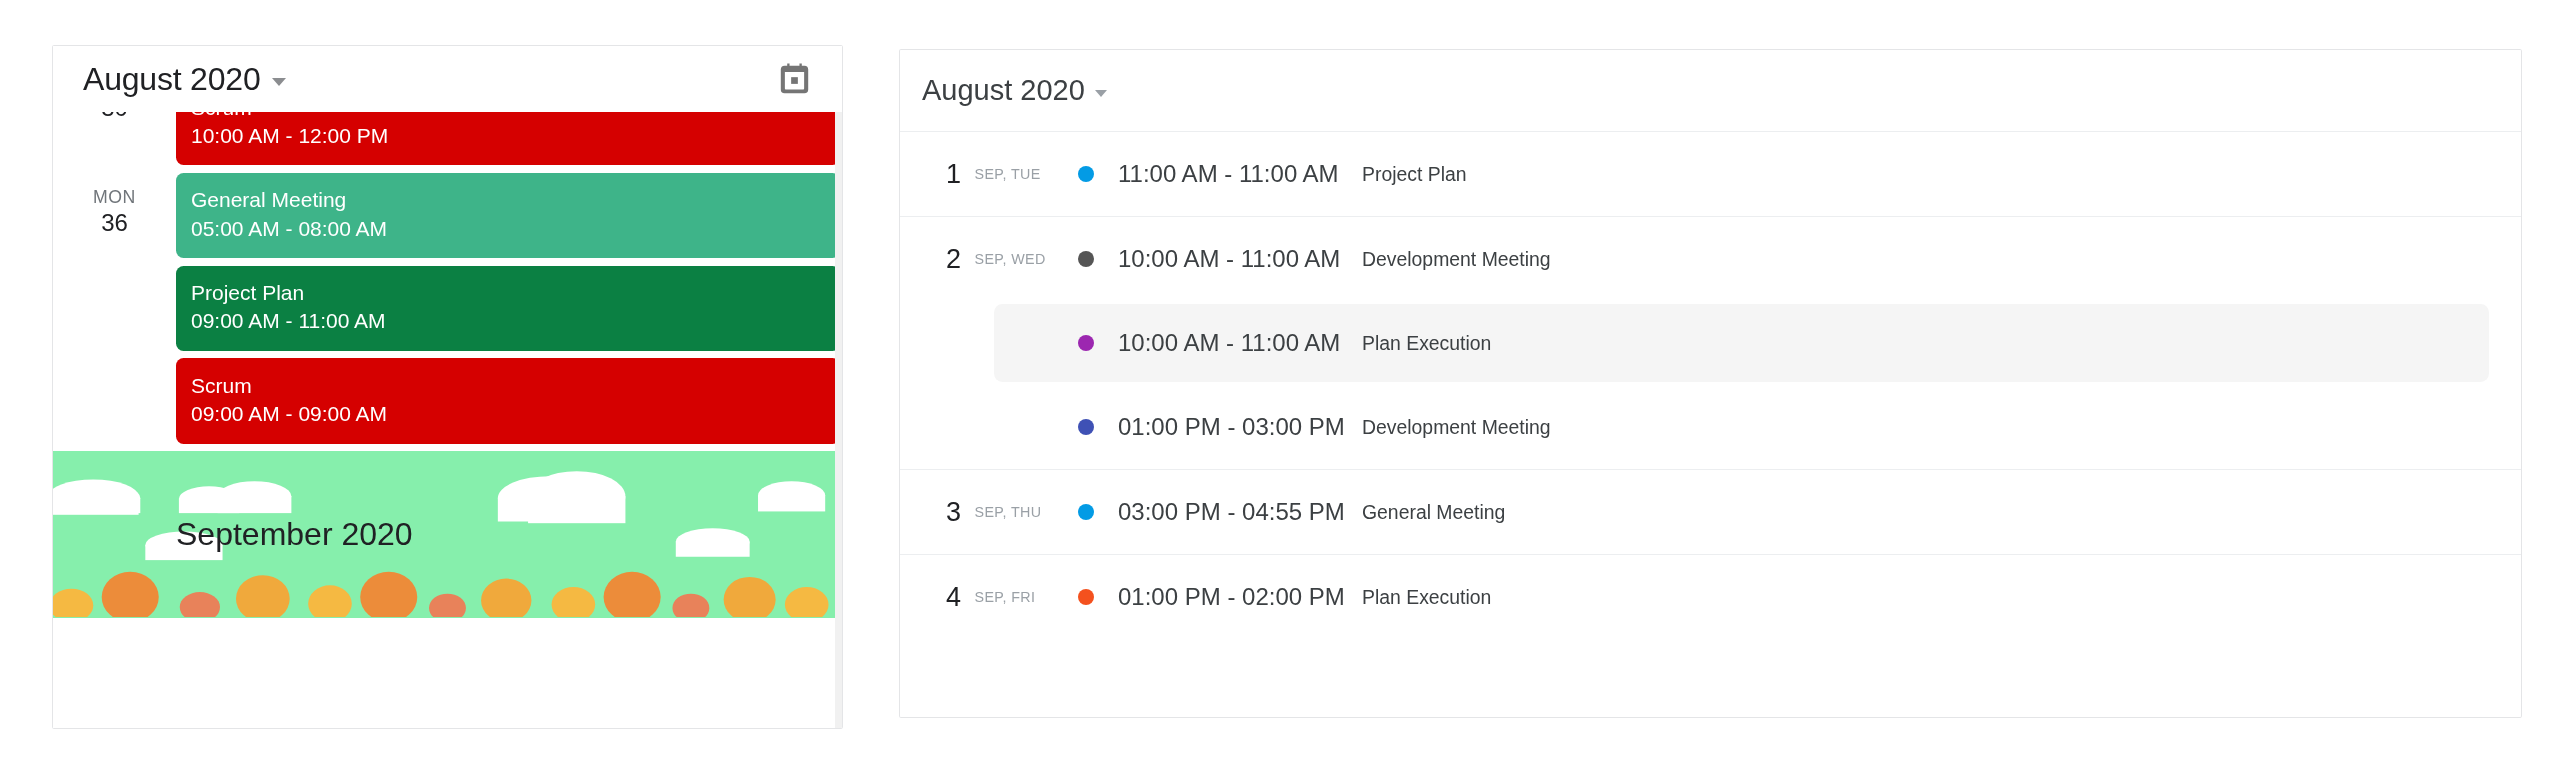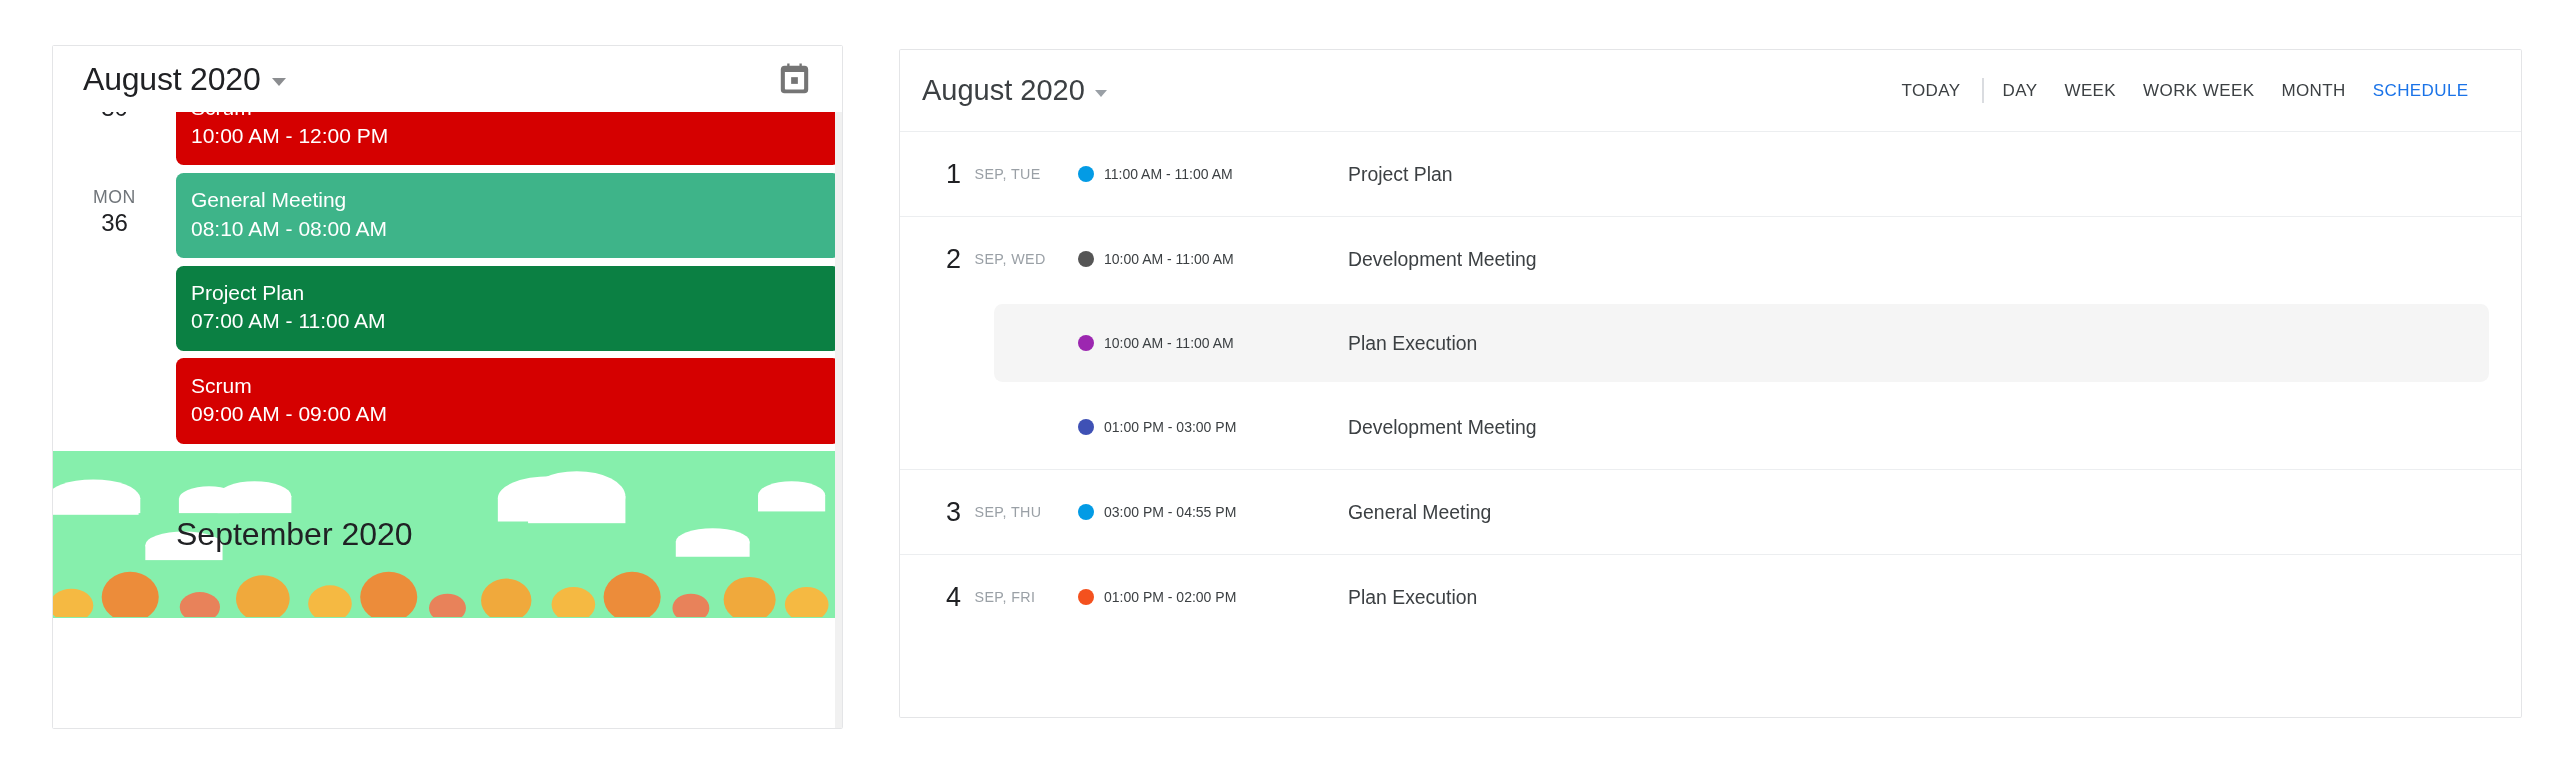--- a/index.html
+++ b/index.html
@@ -244,22 +244,23 @@
     justify-content: center;
   }
   .se-dot {
     width: 16px; height: 16px;
     border-radius: 50%;
     display: block;
   }
   .se-time {
     width: 244px;
     flex-shrink: 0;
-    font-size: 14px;
+    font-size: 24px;
     color: #3c4043;
+    margin-left: 14px;
   }
   .se-name {
     flex: 1;
     font-size: 19.4px;
     color: #3c4043;
   }
 </style>
 </head>
 <body>
 
@@ -295,25 +296,25 @@
             </div>
           </div>
           <div class="agenda-row">
             <div class="agenda-daycol">
               <div class="agenda-dow">MON</div>
               <div class="agenda-daynum">36</div>
             </div>
             <div class="agenda-events">
               <div class="event-chip" style="background: rgb(62, 180, 137);">
                 <div class="event-title">General Meeting</div>
-                <div class="event-time">08:10 AM - 08:00 AM</div>
+                <div class="event-time">05:00 AM - 08:00 AM</div>
               </div>
               <div class="event-chip" style="background: rgb(11, 128, 67);">
                 <div class="event-title">Project Plan</div>
-                <div class="event-time">07:00 AM - 11:00 AM</div>
+                <div class="event-time">09:00 AM - 11:00 AM</div>
               </div>
               <div class="event-chip" style="background: rgb(213, 0, 0);">
                 <div class="event-title">Scrum</div>
                 <div class="event-time">09:00 AM - 09:00 AM</div>
               </div>
             </div>
           </div>
           <div class="month-banner" style="background: #86efac;">
             <svg class="banner-art" viewBox="0 0 940 198" preserveAspectRatio="none">
               <ellipse cx="48" cy="54" rx="54" ry="20" fill="#ffffff"></ellipse>
@@ -367,29 +368,20 @@
       <div class="lp-scrolltrack"></div>
     </div>
   </div>
 
   <div class="right-panel">
 
     <div class="rp-header">
       <span class="rp-title">August 2020</span>
       <span class="rp-caret"></span>
       <span class="rp-header-spacer"></span>
-      <div class="view-switch" id="view-switch">
-          <div class="view-btn">TODAY</div>
-          <div class="view-divider"></div>
-          <div class="view-btn">DAY</div>
-          <div class="view-btn">WEEK</div>
-          <div class="view-btn">WORK WEEK</div>
-          <div class="view-btn">MONTH</div>
-          <div class="view-btn active">SCHEDULE</div>
-        </div>
     </div>
 
     <div class="schedule" id="schedule">
         <div class="sched-day">
           <div class="sched-event">
             <div class="se-daynum">1</div>
             <div class="se-dow">SEP, TUE</div>
             <div class="se-dot-wrap">
               <span class="se-dot" style="background: rgb(3, 155, 229);"></span>
             </div>

